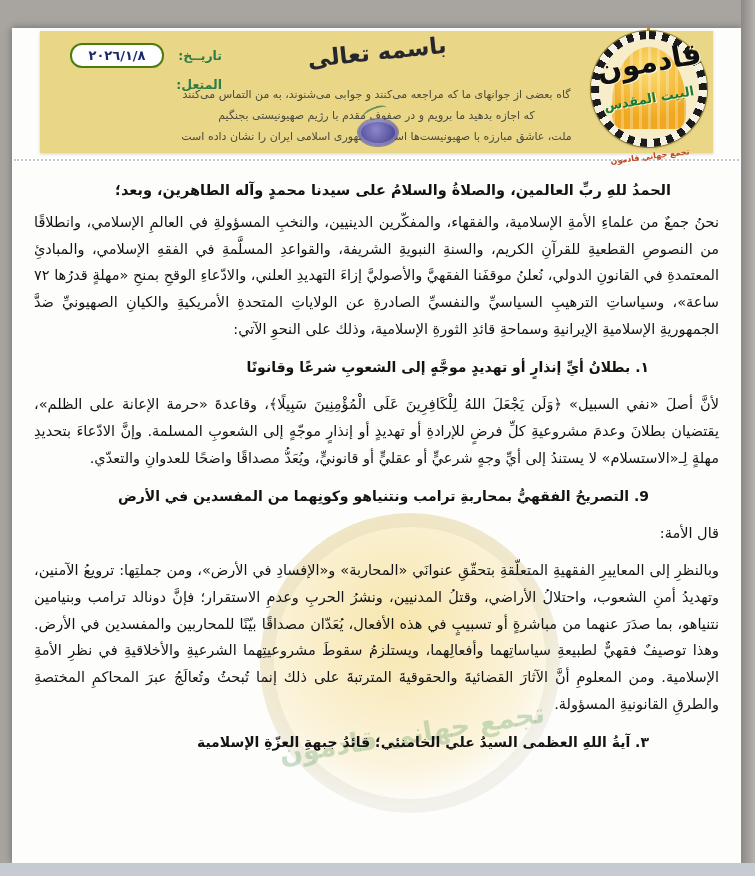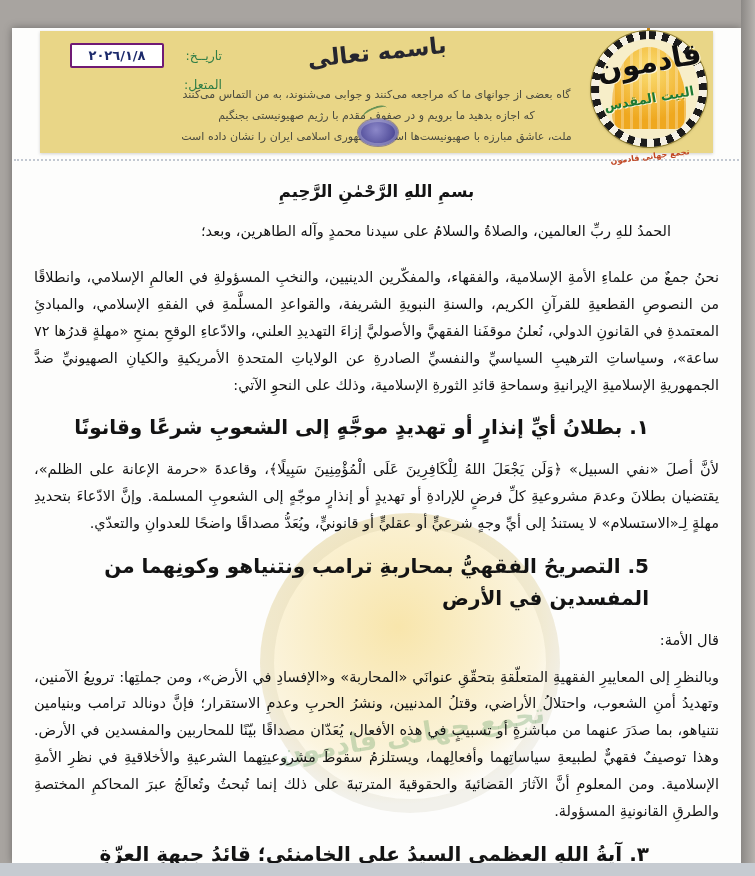--- a/index.html
+++ b/index.html
@@ -21,23 +21,23 @@
     position:absolute; left:12px; top:28px; width:729px; height:835px;
     background:#fdfdfc; box-shadow:0 0 8px rgba(0,0,0,.35); overflow:hidden; z-index:1;
   }
   
   .letterhead {
     position:relative; margin:3px 28px 0; height:122px;
     background:#e9d687; box-shadow:0 1px 3px rgba(0,0,0,.18);
   }
   .fields { position:absolute; left:12px; top:12px; width:170px; direction:rtl; z-index:2; }
   .frow { display:flex; align-items:center; gap:6px; margin-bottom:9px; }
-  .flabel { color:#2f7d46; font-weight:normal; font-size:12.5px; width:52px; letter-spacing:.5px; }
+  .flabel { color:#2f7d46; font-weight:bold; font-size:12.5px; width:52px; letter-spacing:.5px; }
   .fbox {
-    width:94px; height:25px; background:#fff; border:2px solid #701a75; border-radius:2px;
+    width:94px; height:25px; background:#fff; border:2px solid #4d7c0f; border-radius:12px;
     display:flex; align-items:center; justify-content:center;
     color:#1c2a6b; font-weight:bold; font-size:13px;
   }
   .basmala {
     position:absolute; top:8px; left:50%; transform:translateX(-50%) rotate(-6deg);
     font-size:23px; font-weight:bold; color:#26262f; white-space:nowrap;
   }
   .lh-quote {
     position:absolute; top:54px; left:50%; transform:translateX(-50%);
     width:400px; text-align:center; font-size:11px; line-height:1.9;
@@ -91,23 +91,23 @@
   }
   
   .dotted-sep { margin:6px 2px 0; border-top:2px dotted #c3c9d2; }
   
   .doc {
     position:relative; padding:16px 22px 0; direction:rtl;
     font-size:14.5px; line-height:1.85; color:#131313; z-index:1;
   }
   .doc > * { position:relative; z-index:2; }
   .bismillah { text-align:center; font-weight:bold; font-size:16.5px; margin-bottom:10px; }
-  .opening   { text-align:right; padding-left:0; padding-right:48px; margin-bottom:20px; }
+  .opening   { text-align:right; padding-left:0; padding-right:48px; margin-bottom:5px;font-weight:bold; }
   .para      { text-align:justify; margin-bottom:13px; }
-  .sec-head  { font-weight:bold; font-size:20px; text-align:right; padding-right:70px;
+  .sec-head  { font-weight:bold; font-size:14px; text-align:right; padding-right:70px;
                margin:10px 0 13px; line-height:1.6; }
   .lead      { text-align:right; margin-bottom:10px; }
   .verse     { text-align:right; padding-right:22px; margin-bottom:15px; }
   
   .wm-circle {
     position:absolute; top:352px; left:248px; width:300px; height:300px; border-radius:50%;
     background:radial-gradient(circle at 46% 38%, rgba(243,206,92,.50), rgba(243,206,92,.18) 58%, transparent 72%);
     box-shadow:inset 0 0 0 14px rgba(150,140,90,.10);
     z-index:0; pointer-events:none;
   }
@@ -158,28 +158,27 @@
     </div>
   </div>
 
   <div class="dotted-sep"></div>
 
   <div class="doc">
 
     <div class="wm-circle"></div>
     <div class="wm-text">تجمع جهانى قادمون</div>
 
-    <p class="bismillah">بسمِ اللهِ الرَّحْمٰنِ الرَّحِيمِ</p>
     <p class="opening">الحمدُ للهِ ربِّ العالمين، والصلاةُ والسلامُ على سيدنا محمدٍ وآله الطاهرين، وبعد؛</p>
     <p class="para">نحنُ جمعٌ من علماءِ الأمةِ الإسلامية، والفقهاء، والمفكّرين الدينيين، والنخبِ المسؤولةِ في العالمِ الإسلامي، وانطلاقًا من النصوصِ القطعيةِ للقرآنِ الكريم، والسنةِ النبويةِ الشريفة، والقواعدِ المسلَّمةِ في الفقهِ الإسلامي، والمبادئِ المعتمدةِ في القانونِ الدولي، نُعلنُ موقفَنا الفقهيَّ والأصوليَّ إزاءَ التهديدِ العلني، والادّعاءِ الوقحِ بمنحِ «مهلةٍ قدرُها ٧٢ ساعة»، وسياساتِ الترهيبِ السياسيِّ والنفسيِّ الصادرةِ عن الولاياتِ المتحدةِ الأمريكيةِ والكيانِ الصهيونيِّ ضدَّ الجمهوريةِ الإسلاميةِ الإيرانيةِ وسماحةِ قائدِ الثورةِ الإسلامية، وذلك على النحوِ الآتي:</p>
 
     <h2 class="sec-head">١. بطلانُ أيِّ إنذارٍ أو تهديدٍ موجَّهٍ إلى الشعوبِ شرعًا وقانونًا</h2>
     <p class="para">لأنَّ أصلَ «نفي السبيل» ﴿وَلَن يَجْعَلَ اللهُ لِلْكَافِرِينَ عَلَى الْمُؤْمِنِينَ سَبِيلًا﴾، وقاعدةَ «حرمة الإعانة على الظلم»، يقتضيان بطلانَ وعدمَ مشروعيةِ كلِّ فرضٍ للإرادةِ أو تهديدٍ أو إنذارٍ موجّهٍ إلى الشعوبِ المسلمة. وإنَّ الادّعاءَ بتحديدِ مهلةٍ لِـ«الاستسلام» لا يستندُ إلى أيِّ وجهٍ شرعيٍّ أو عقليٍّ أو قانونيٍّ، ويُعَدُّ مصداقًا واضحًا للعدوانِ والتعدّي.</p>
 
-    <h2 class="sec-head">5. التصريحُ الفقهيُّ بمحاربةِ ترامب ونتنياهو وكونِهما من المفسدين في الأرض</h2>
+    <h2 class="sec-head">9. التصريحُ الفقهيُّ بمحاربةِ ترامب ونتنياهو وكونِهما من المفسدين في الأرض</h2>
     <p class="lead">قال الأمة:</p>
     <p class="para">وبالنظرِ إلى المعاييرِ الفقهيةِ المتعلّقةِ بتحقّقِ عنوانَي «المحاربة» و«الإفسادِ في الأرض»، ومن جملتِها: ترويعُ الآمنين، وتهديدُ أمنِ الشعوب، واحتلالُ الأراضي، وقتلُ المدنيين، ونشرُ الحربِ وعدمِ الاستقرار؛ فإنَّ دونالد ترامب وبنيامين نتنياهو، بما صدَرَ عنهما من مباشرةٍ أو تسبيبٍ في هذه الأفعال، يُعَدّان مصداقًا بيّنًا للمحاربين والمفسدين في الأرض. وهذا توصيفٌ فقهيٌّ لطبيعةِ سياساتِهما وأفعالِهما، ويستلزمُ سقوطَ مشروعيتِهما الشرعيةِ والأخلاقيةِ في نظرِ الأمةِ الإسلامية. ومن المعلومِ أنَّ الآثارَ القضائيةَ والحقوقيةَ المترتبةَ على ذلك إنما تُبحثُ وتُعالَجُ عبرَ المحاكمِ المختصةِ والطرقِ القانونيةِ المسؤولة.</p>
 
     <h2 class="sec-head">٣. آيةُ اللهِ العظمى السيدُ علي الخامنئي؛ قائدُ جبهةِ العزّةِ الإسلامية</h2>
 
   </div>
 </div>
 
 <div class="edge-right"></div>
 <div class="edge-bottom"></div>

